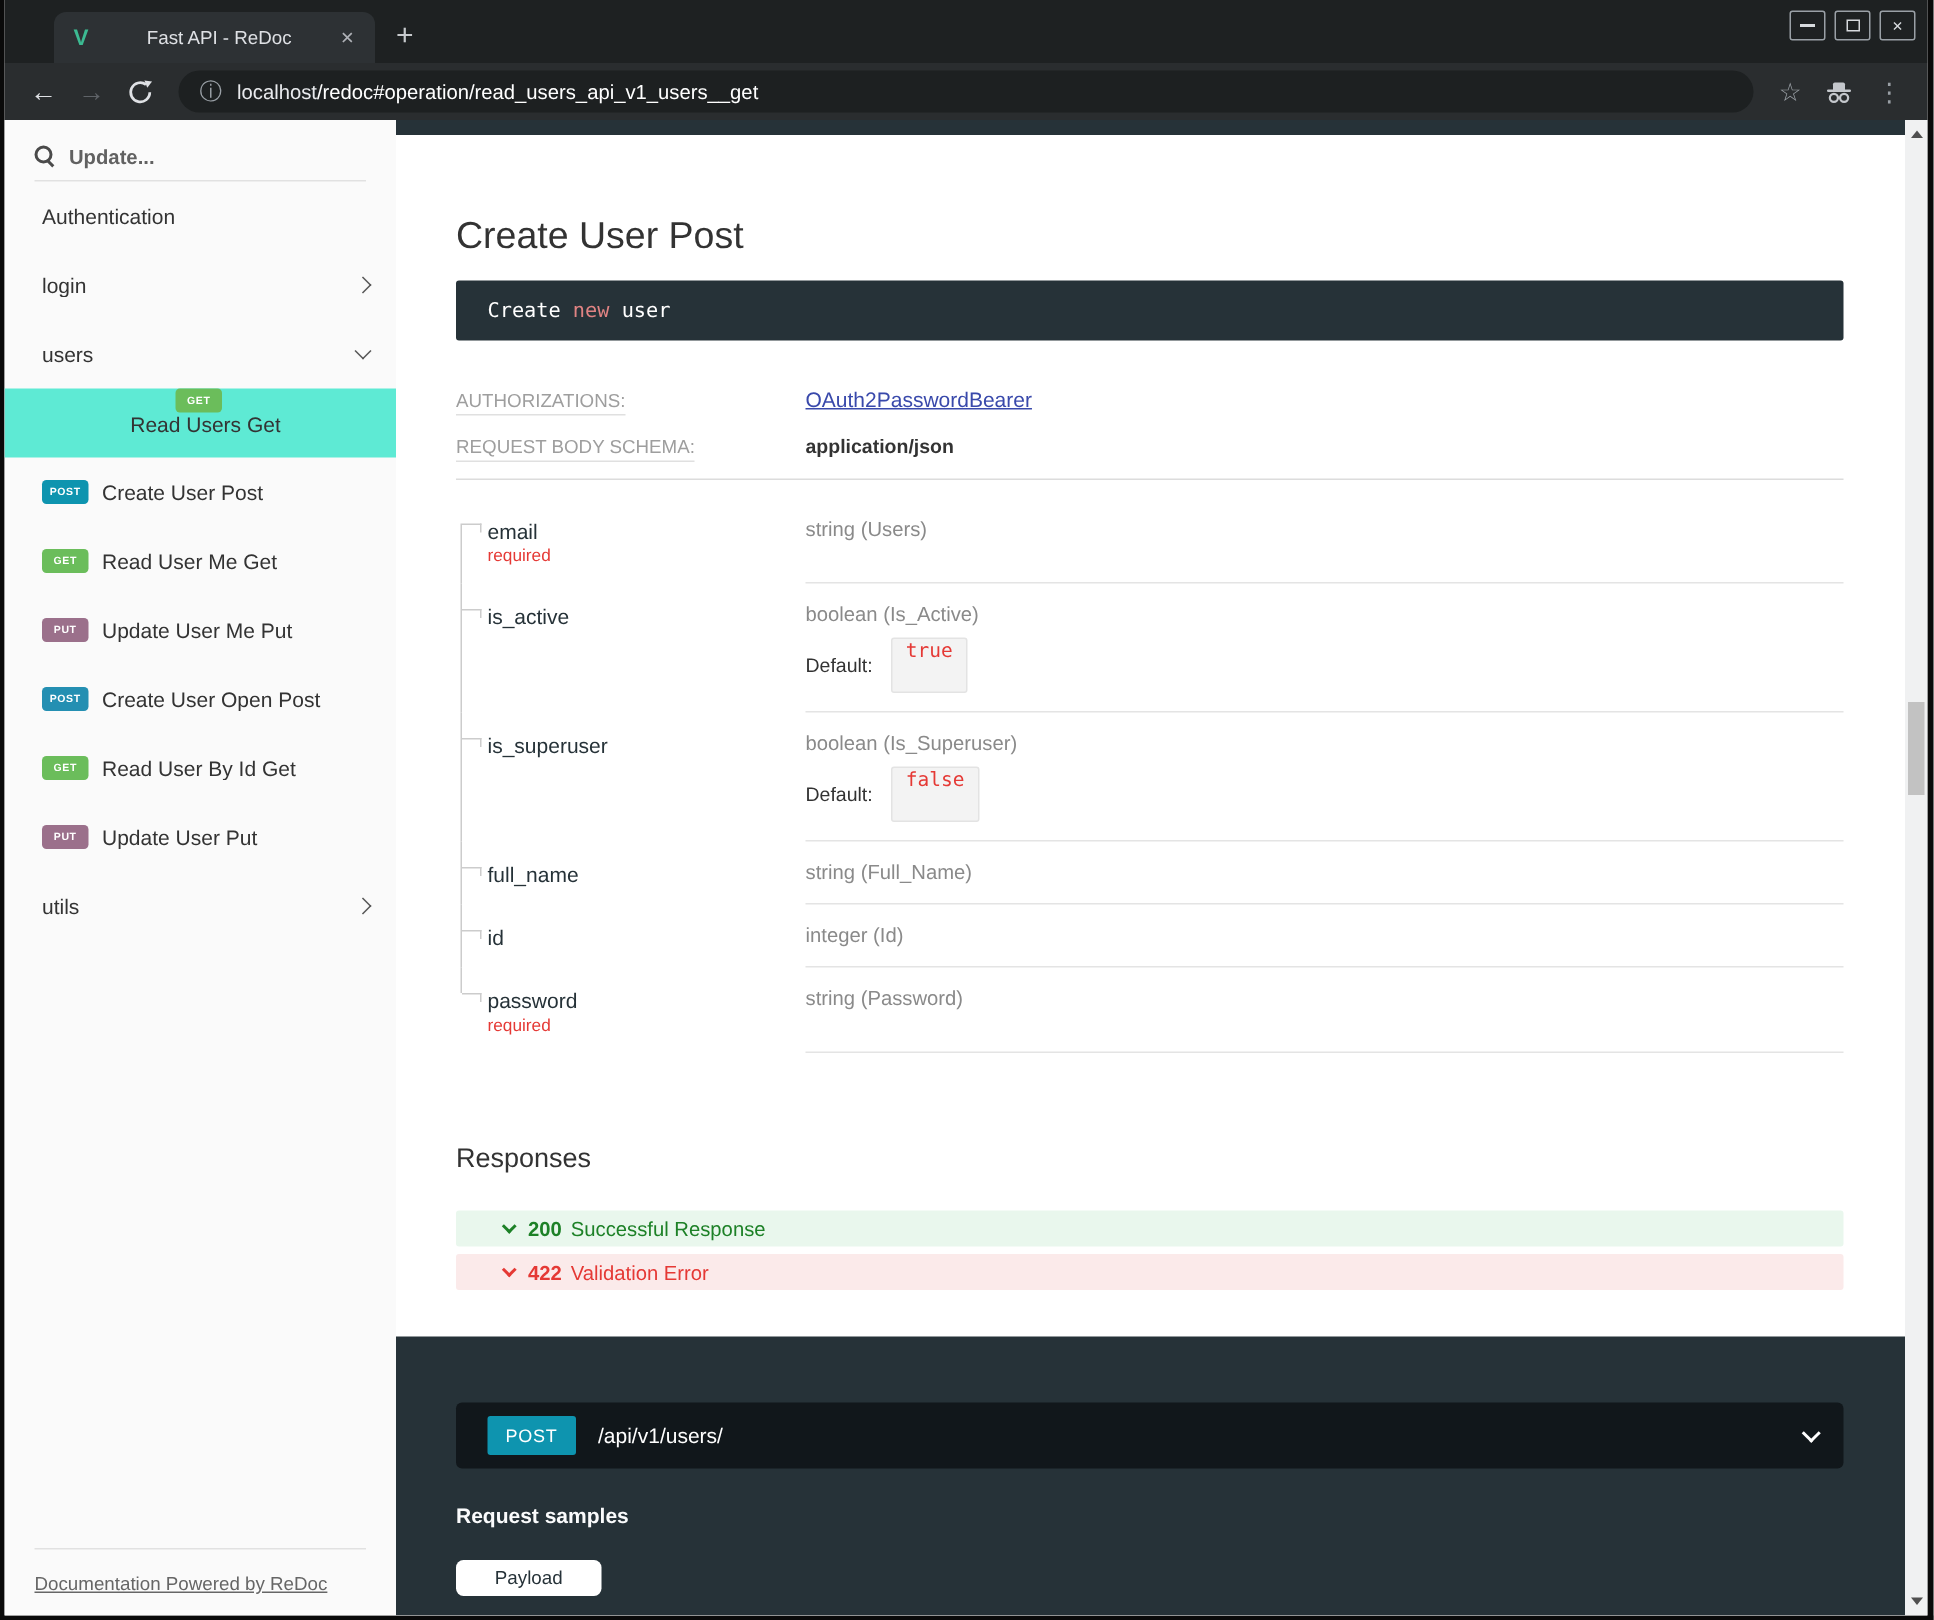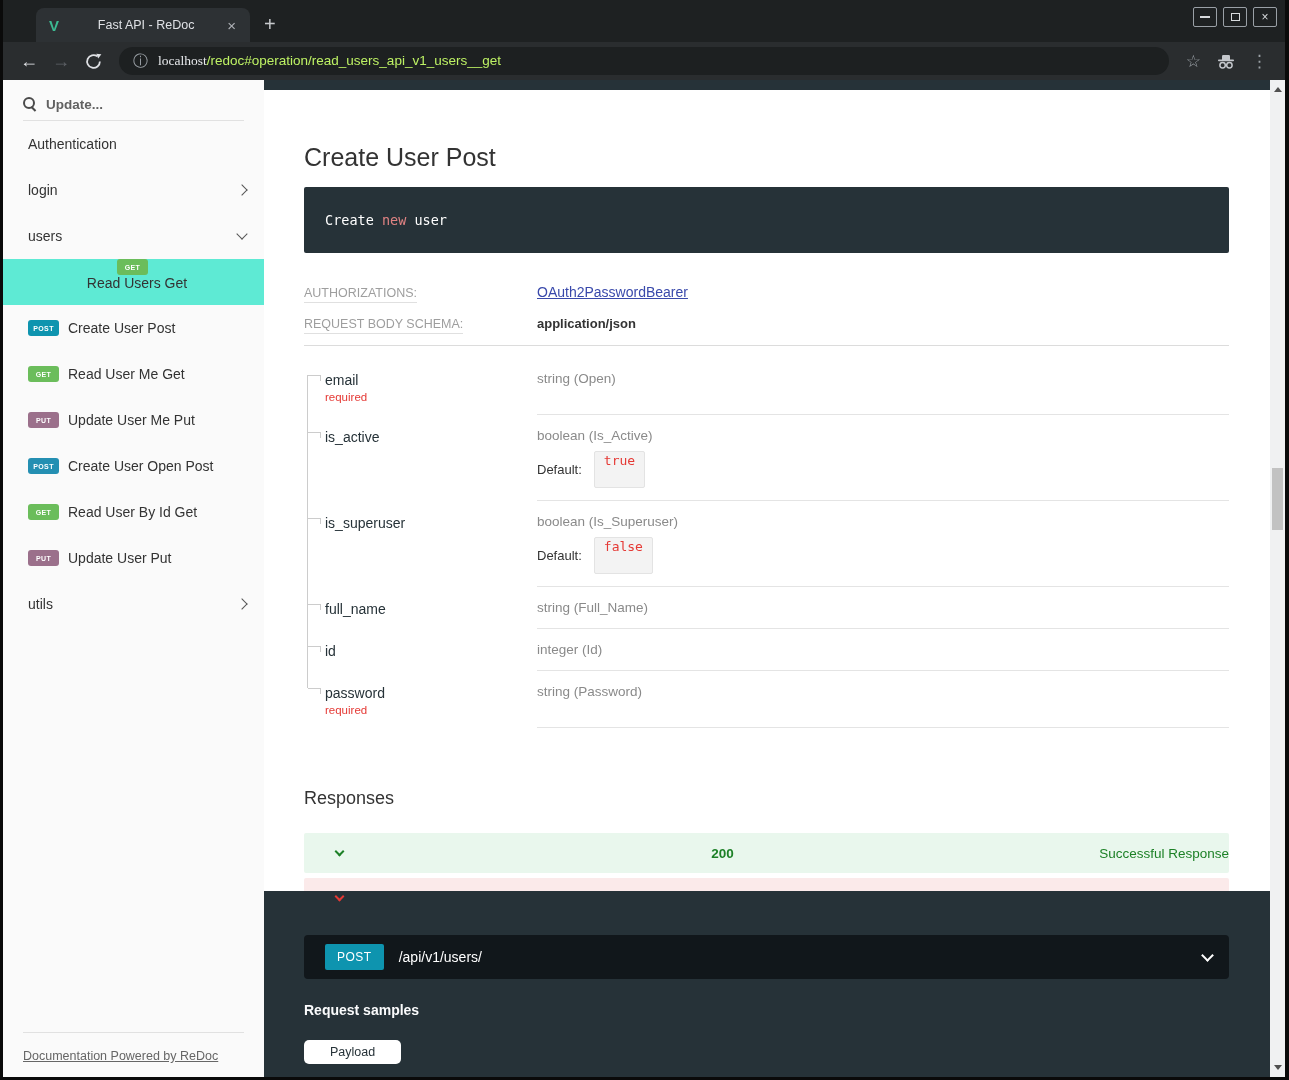--- a/index.html
+++ b/index.html
@@ -23,22 +23,22 @@
   .winbtn .box { width:9px; height:8px; border:1.5px solid #d7dadd; }
 
   .toolbar { height:38px; background:#2a2d2f; display:flex; align-items:center; padding:0 10px; flex:none; }
   .navbtn { width:28px; height:28px; display:flex; align-items:center; justify-content:center;
             font-size:18px; color:#dfe1e5; margin:0 2px; }
   .navbtn.disabled { color:#5f6368; }
   .urlbar { flex:1; height:28px; background:#1d2021; border-radius:14px; margin:0 10px; display:flex;
             align-items:center; padding:0 14px; overflow:hidden; }
   .info-ic { color:#9aa0a6; font-size:15px; margin-right:10px; }
   .url { font-size:13.5px; white-space:nowrap; }
-  .url .host { color:#e8eaed;font-family:Liberation Serif, serif; }
-  .url .path { color:#bef264; }
+  .url .host { color:#e8eaed; }
+  .url .path { color:#ffffff; }
   .tool-ic { color:#9aa0a6; font-size:17px; margin:0 7px; display:flex; align-items:center; }
 
   
   .viewport { flex:1; display:flex; overflow:hidden; }
   .sidebar { width:261px; background:#fafafa; flex:none; display:flex; flex-direction:column; font-size:14px; }
   .searchrow { height:33px; margin:8px 20px 0 20px; border-bottom:1px solid #e1e1e1; display:flex; align-items:center; }
   .search-ic { position:relative; width:14px; height:14px; margin-right:9px; }
   .search-ic::before { content:""; position:absolute; left:0; top:0; width:8px; height:8px; border:2px solid #4a4a4a; border-radius:50%; }
   .search-ic::after { content:""; position:absolute; left:9px; top:9px; width:6px; height:2px; background:#4a4a4a; transform:rotate(45deg); transform-origin:0 0; }
   .search-ph { color:#616161; font-weight:bold; font-size:13.5px; }
@@ -54,21 +54,21 @@
   .side-hr { border-top:1px solid #e1e1e1; margin:6px 20px 0 20px; }
   .side-foot { padding:14px 20px; }
   .side-foot a { color:#666; font-size:12.5px; text-decoration:underline; }
 
   .content { flex:1; display:flex; flex-direction:column; overflow:hidden; background:#fff; }
   .topstrip { height:10px; background:#263238; flex:none; }
   .white-sec { height:801px; flex:none; padding:0 41px 0 40px; }
   .dark-sec  { flex:1; background:#263238; padding:0 41px 0 40px; }
 
   .op-title { margin-top:52px; font-size:25px; color:#333; font-weight:400; line-height:30px; }
-  .desc-code { margin-top:15px; height:66px; background:#263238; border-radius:2px; display:flex; align-items:center;
+  .desc-code { margin-top:15px; height:40px; background:#263238; border-radius:2px; display:flex; align-items:center;
                padding-left:21px; font-family:"DejaVu Sans Mono", monospace; font-size:13.5px; color:#fff; white-space:pre; }
   .desc-code .hl { color:#e08383; }
 
   .kv-row { display:flex; align-items:baseline; }
   .kv-row.auth { margin-top:31px; }
   .kv-row.schema { margin-top:13px; }
   .kv-label { width:233px; flex:none; font-size:12.5px; color:#9e9e9e; }
   .kv-label span { border-bottom:1px solid #e0e0e0; padding-bottom:2px; display:inline-block; }
   .kv-link { font-size:14px; color:#3949ab; }
   .kv-strong { font-size:13px; color:#333; font-weight:bold; }
@@ -84,22 +84,22 @@
                       border-top:1px solid #ccc; border-right:1px solid #ccc; }
   .field-name { font-size:14px; color:#263238; }
   .req { margin-top:3px; font-size:11.5px; color:#e53935; }
   .type-cell { flex:1; padding:13px 0 12px 0; border-bottom:1px solid #e4e4e4; }
   .type-text { font-size:13.5px; color:#8a8a8a; }
   .default-line { margin-top:8px; font-size:13px; color:#333; display:flex; align-items:center; }
   .default-chip { margin-left:12px; background:#f3f3f3; border:1px solid #e3e3e3; border-radius:2px;
                   padding:1px 9px 19px 9px; font-family:"DejaVu Sans Mono", monospace; font-size:13px; color:#e53935; }
 
   .resp-head { margin-top:60px; font-size:18px; color:#333; font-weight:400; }
-  .resp-panel { margin-top:24px; height:40px; border-radius:2px; display:flex; align-items:center;
-                padding-left:32px; font-size:13.5px;justify-content:space-between; }
+  .resp-panel { margin-top:24px; height:24px; border-radius:2px; display:flex; align-items:center;
+                padding-left:32px; font-size:13.5px; }
   .resp-panel + .resp-panel { margin-top:5px; }
   .resp-chev { width:7px; height:7px; border-left:2px solid; border-bottom:2px solid; transform:rotate(-45deg);
                margin:-3px 9px 0 0; flex:none; }
   .resp-code { font-weight:bold; margin-right:6px; }
 
   .req-bar { margin-top:44px; height:44px; background:#11171b; border-radius:4px; display:flex;
              align-items:center; padding:0 17px 0 21px; }
   .req-method { background:#0e94af; color:#fff; font-size:12px; padding:6px 12px; border-radius:2px; letter-spacing:0.5px; }
   .req-path { color:#fff; font-size:14px; margin-left:15px; flex:1; }
   .req-chev { width:9px; height:9px; border-left:2px solid #fff; border-bottom:2px solid #fff; transform:rotate(-45deg); margin-top:-4px; }
@@ -239,21 +239,21 @@
         </div>
         <div class="big-hr"></div>
 
         <div class="schema-table">
             <div class="schema-row first">
               <div class="name-cell">
                 <div class="field-name">email</div>
                 <div class="req">required</div>
               </div>
               <div class="type-cell">
-                <div class="type-text">string (Open)</div>
+                <div class="type-text">string (Users)</div>
               </div>
             </div>
             <div class="schema-row">
               <div class="name-cell">
                 <div class="field-name">is_active</div>
               </div>
               <div class="type-cell">
                 <div class="type-text">boolean (Is_Active)</div>
                 <div class="default-line">
                   <span>Default:</span>

